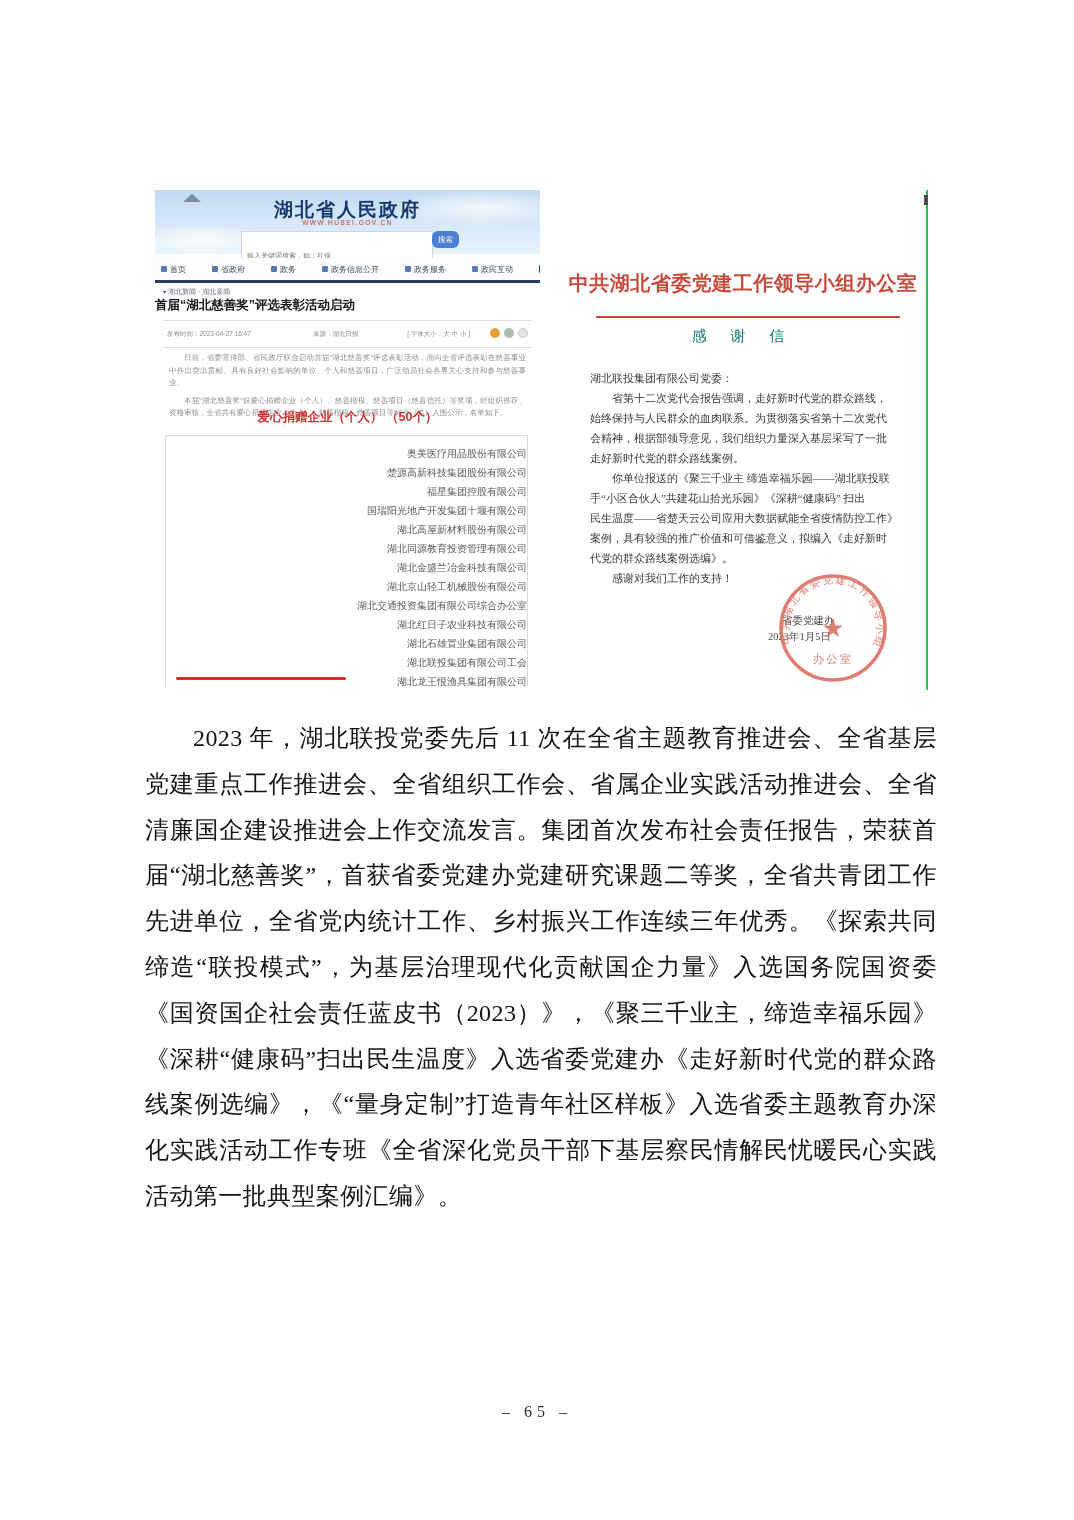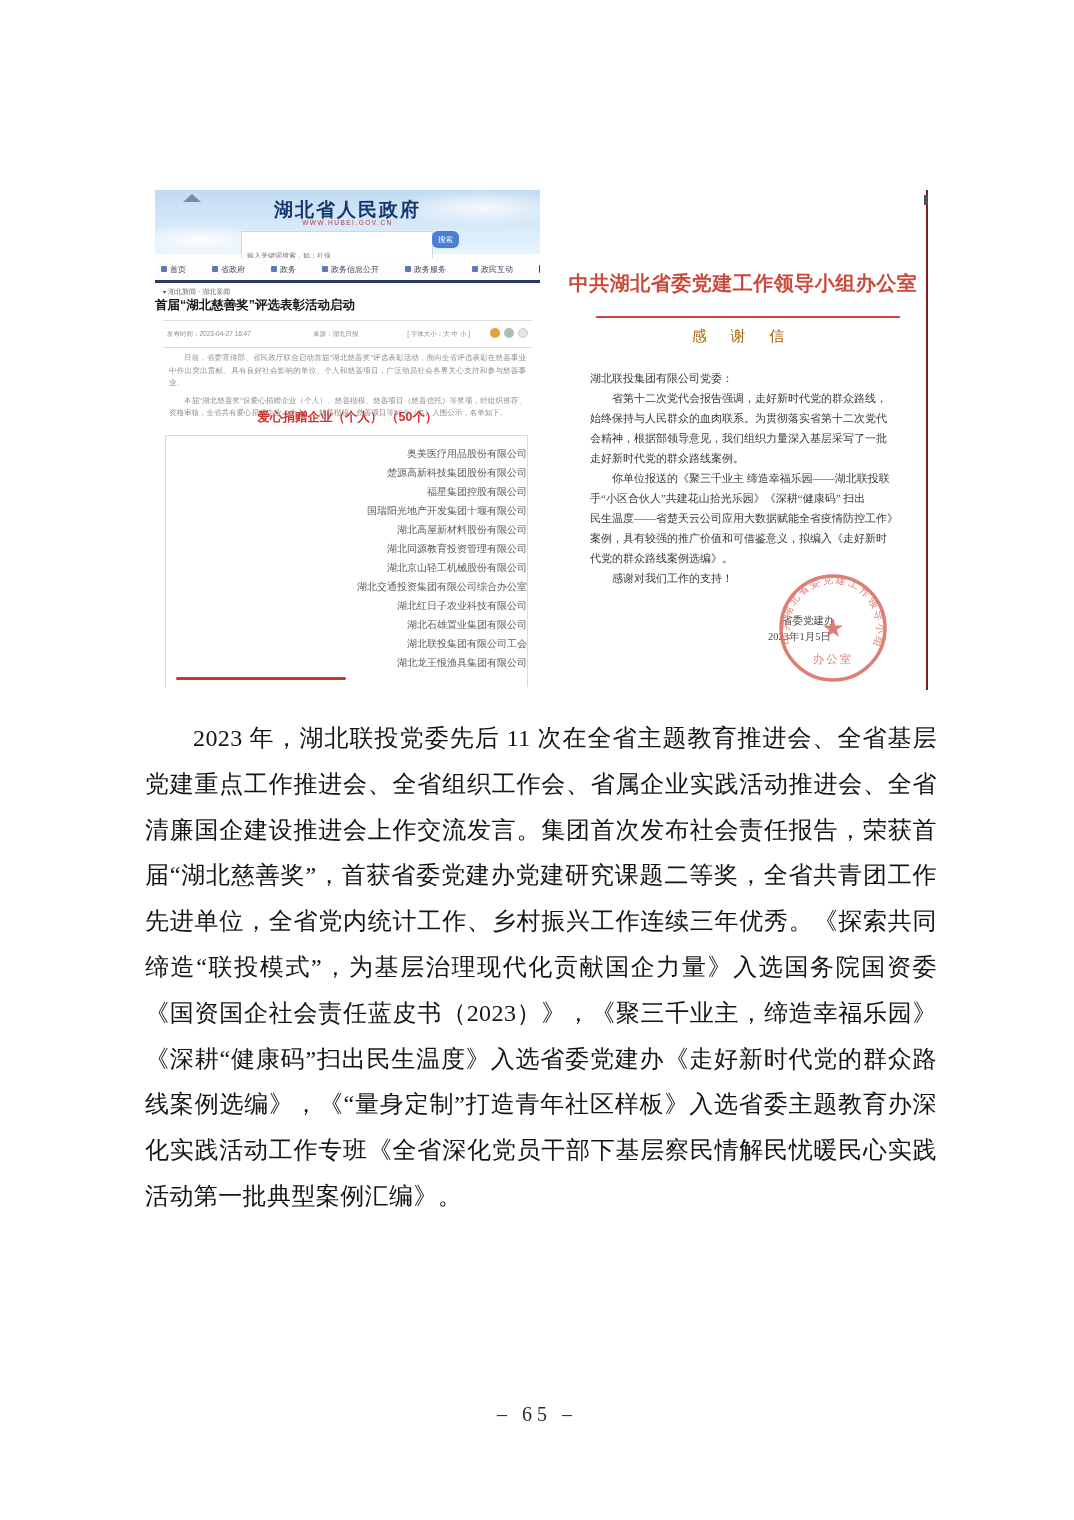--- a/index.html
+++ b/index.html
@@ -63,42 +63,42 @@
   .co-box{position:absolute;left:10px;top:245px;width:363px;height:252px;box-sizing:border-box;
           border:1px solid #d9d9d9;border-bottom:none;overflow:hidden;}
   .co-row{position:relative;height:19px;line-height:19px;padding-left:12px;font-size:10px;
           color:#5a5a5a;white-space:nowrap;filter:blur(.4px);text-align:right;}
   .co-rows{padding-top:8px;}
   .redline{position:absolute;left:10px;top:241px;width:170px;height:3px;background:#cc372b;
            border-radius:2px;}
 
   
   .letter{position:absolute;left:560px;top:190px;width:366px;height:500px;background:#fff;
-          border-right:2px solid #7f1d1d;box-sizing:content-box;}
+          border-right:2px solid #22c55e;box-sizing:content-box;}
   .edge-notch{position:absolute;right:-2px;top:5px;width:4px;height:10px;background:#4f4f4f;}
   .letter-org{position:absolute;left:0;top:80px;width:100%;text-align:center;font-size:20px;
               font-weight:bold;color:#c94a3d;white-space:nowrap;letter-spacing:.5px;
               filter:blur(.35px);}
   .letter-rule{position:absolute;left:36px;right:26px;top:126px;height:2px;background:#c94a3d;}
   .letter-title{position:absolute;left:0;top:137px;width:100%;text-align:center;font-size:15px;
-                color:#a16207;letter-spacing:10px;filter:blur(.35px);}
+                color:#0f766e;letter-spacing:10px;filter:blur(.35px);}
   .letter-body{position:absolute;left:30px;top:178px;width:312px;font-size:11px;color:#3a3a3a;
                line-height:20px;filter:blur(.3px);}
   .lline{white-space:nowrap;}
   .lline.ind{padding-left:2em;}
   .sig-name{position:absolute;left:222px;top:424px;font-size:10.5px;color:#4a4a4a;filter:blur(.35px);}
   .sig-date{position:absolute;left:208px;top:440px;font-size:10.5px;color:#4a4a4a;filter:blur(.35px);}
   .stamp{position:absolute;left:216px;top:381px;opacity:.85;filter:blur(.3px);}
 
   
   .main-text{position:absolute;left:145px;top:716px;width:792px;font-size:24px;color:#141414;
              line-height:45.8px;text-align:justify;letter-spacing:.4px;}
   .main-text p{margin:0;text-indent:2em;}
 
-  .page-num{position:absolute;left:0;top:1403px;width:100%;text-align:center;font-size:20px;
+  .page-num{position:absolute;left:0;top:1403px;width:100%;text-align:center;font-size:16px;
             color:#2a2a2a;letter-spacing:5px;}
 </style>
 </head>
 <body>
 
 <div id="page">
 
   <div class="site">
     <div class="banner">
       <div class="roof"></div>
@@ -162,20 +162,21 @@
     </div>
     <div class="list-heading">爱心捐赠企业（个人） （50个）</div>
     <div class="co-box">
       <div class="co-rows">
         <div class="co-row">奥美医疗用品股份有限公司</div>
         <div class="co-row">楚源高新科技集团股份有限公司</div>
         <div class="co-row">福星集团控股有限公司</div>
         <div class="co-row">国瑞阳光地产开发集团十堰有限公司</div>
         <div class="co-row">湖北高屋新材料股份有限公司</div>
         <div class="co-row">湖北同源教育投资管理有限公司</div>
+        <div class="co-row">湖北金盛兰冶金科技有限公司</div>
         <div class="co-row">湖北京山轻工机械股份有限公司</div>
         <div class="co-row">湖北交通投资集团有限公司综合办公室</div>
         <div class="co-row">湖北红日子农业科技有限公司</div>
         <div class="co-row">湖北石雄置业集团有限公司</div>
         <div class="co-row">湖北联投集团有限公司工会</div>
         <div class="co-row">湖北龙王恨渔具集团有限公司</div>
       </div>
       <div class="redline"></div>
     </div>
   </div>

